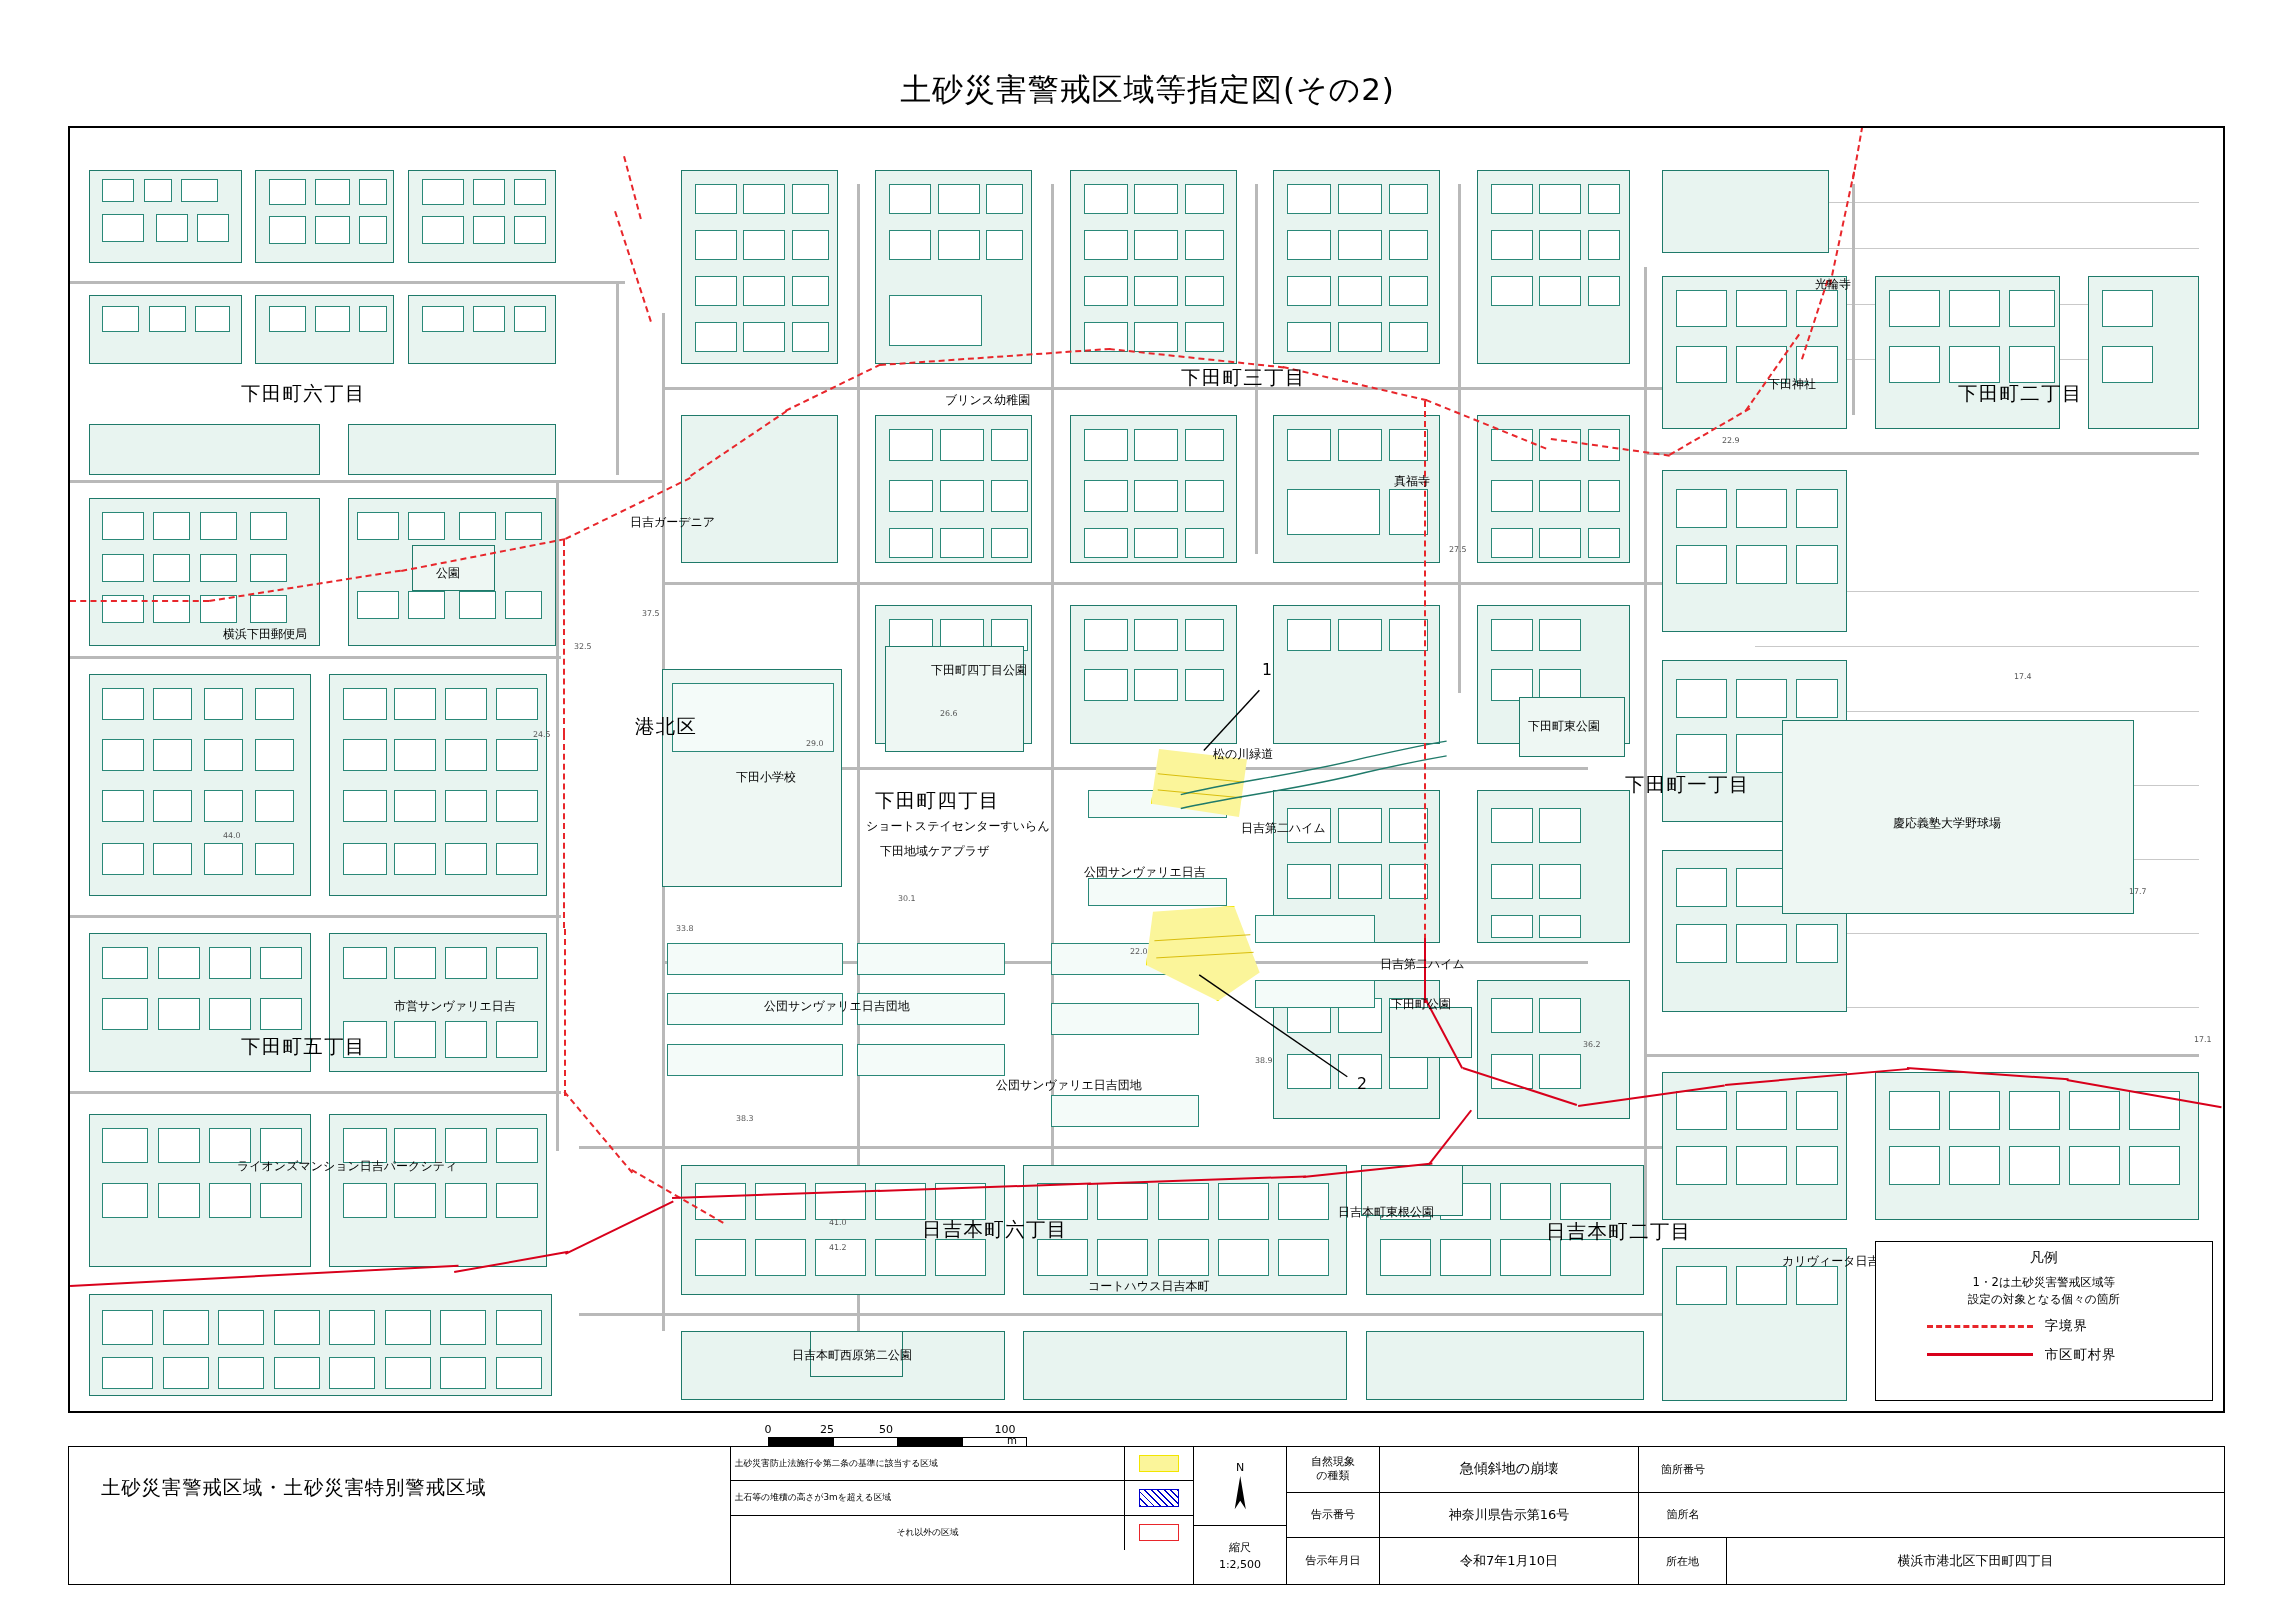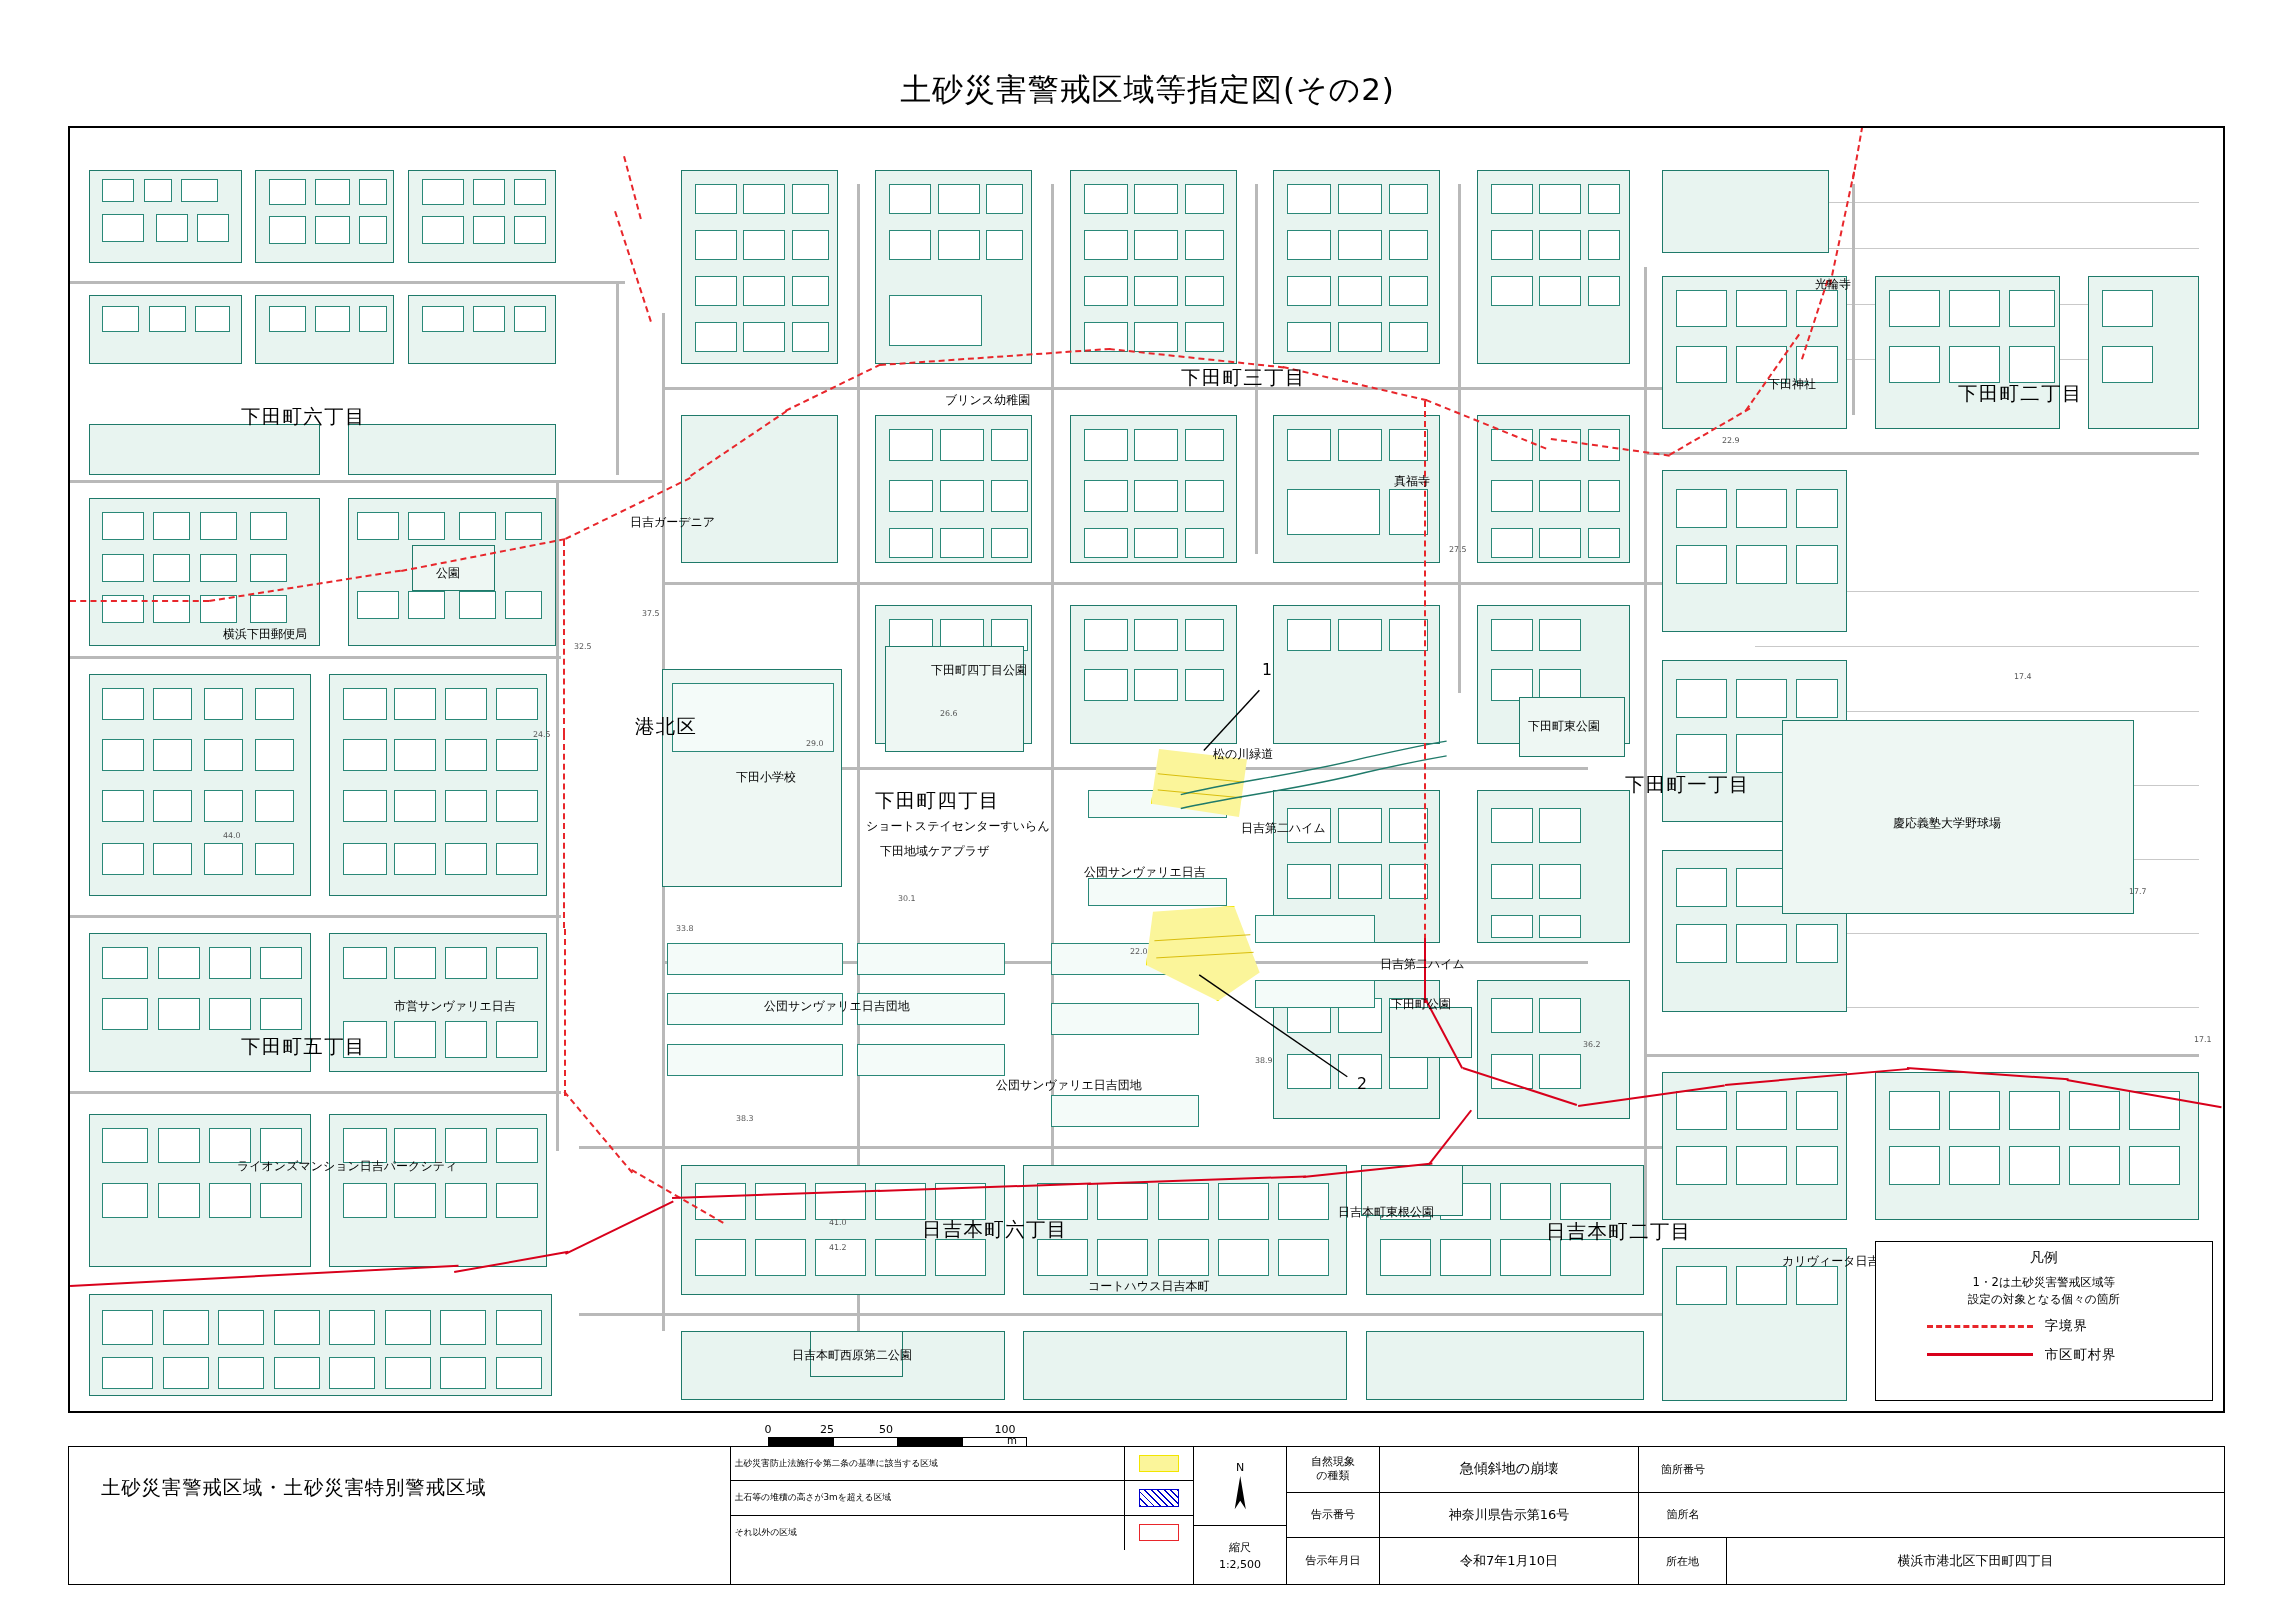--- a/index.html
+++ b/index.html
@@ -246,21 +246,21 @@
   }
 
   
   #crit-col { width: 463px; }
   .crit-row {
     display: flex;
     border-bottom: 1.2px solid #000;
     box-sizing: border-box;
     height: 25%;
   }
-  .crit-row:last-child { border-bottom: none; }
+  .crit-row:last-child { border-bottom: none; text-align: center; }
   .crit-text {
     flex: 1 1 auto;
     font-size: 8.8px;
     line-height: 1.35;
     padding: 2.3px 3.7px;
     display: flex;
     flex-direction: column;
     justify-content: center;
     font-family: "DejaVu Sans", sans-serif;
   }
@@ -906,21 +906,21 @@
       <div class="bnd-solid" style="left:602px;top:1069px;width:208px;transform:rotate(-2deg);"></div>
       <div class="bnd-solid" style="left:808px;top:1062px;width:213px;transform:rotate(-2deg);"></div>
       <div class="bnd-solid" style="left:1018px;top:1055px;width:218px;transform:rotate(-2deg);"></div>
       <div class="bnd-solid" style="left:1233px;top:1048px;width:130px;transform:rotate(-6deg);"></div>
       <div class="bnd-solid" style="left:1358px;top:1036px;width:69px;transform:rotate(-52deg);"></div>
       <div class="bnd-solid" style="left:495px;top:1125px;width:120px;transform:rotate(-26deg);"></div>
       <div class="bnd-solid" style="left:384px;top:1143px;width:116px;transform:rotate(-10deg);"></div>
       <div class="bnd-solid" style="left:0px;top:1157px;width:389px;transform:rotate(-3deg);"></div>
       <div class="bnd-solid" style="left:1356px;top:810px;width:65px;transform:rotate(90deg);"></div>
 
-      <div class="lbl-big" style="left:171px;top:252px;margin-top:23px;">下田町六丁目</div>
+      <div class="lbl-big" style="left:171px;top:252px;">下田町六丁目</div>
       <div class="lbl-big" style="left:1111px;top:236px;">下田町三丁目</div>
       <div class="lbl-big" style="left:1888px;top:252px;">下田町二丁目</div>
       <div class="lbl-big" style="left:565px;top:585px;">港北区</div>
       <div class="lbl-big" style="left:805px;top:659px;">下田町四丁目</div>
       <div class="lbl-big" style="left:1555px;top:643px;">下田町一丁目</div>
       <div class="lbl-big" style="left:171px;top:905px;">下田町五丁目</div>
       <div class="lbl-big" style="left:852px;top:1088px;">日吉本町六丁目</div>
       <div class="lbl-big" style="left:1476px;top:1090px;">日吉本町二丁目</div>
 
       <div class="lbl-mid" style="left:560px;top:386px;">日吉ガーデニア</div>

